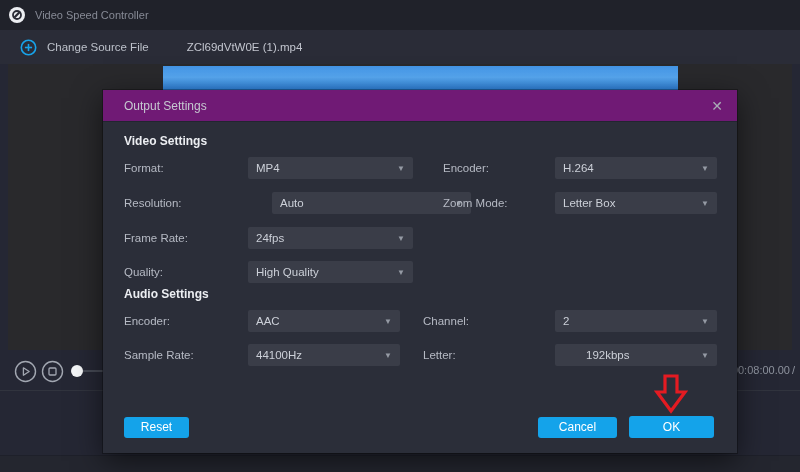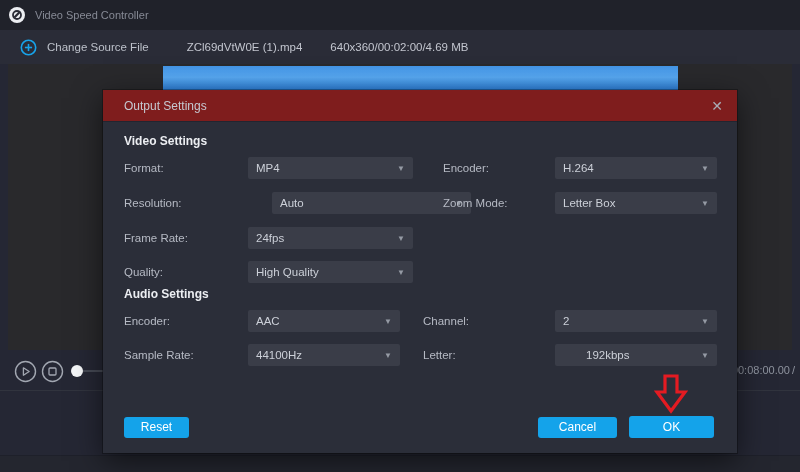--- a/index.html
+++ b/index.html
@@ -33,21 +33,21 @@
   .time { top:364px; right:10px; font-size:11px; color:#8e939e; }
   .time-suffix { top:364px; left:792px; font-size:11px; color:#8e939e; }
   .divider { left:0; top:390px; width:800px; height:1px; background:#31343e; }
   .footer { left:0; top:391px; width:800px; height:81px; background:#252734; }
   .footer-seam { left:0; top:455px; width:800px; height:1px; background:#1e202a; }
   .footer-lower { left:0; top:456px; width:800px; height:16px; background:#24262f; }
 
   
   .dialog { left:103px; top:90px; width:634px; height:363px; background:#2b2e39;
     box-shadow:0 8px 28px rgba(0,0,0,.55), 0 0 0 1px rgba(0,0,0,.28); }
-  .dlg-header { position:absolute; left:0; top:0; width:100%; height:32px; background:#7f1d1d;
+  .dlg-header { position:absolute; left:0; top:0; width:100%; height:32px; background:#701a75;
     border-bottom:1px solid #222530; display:flex; align-items:center; padding:0 14px 0 21px; }
   .dlg-title { font-size:12px; color:#c6c9d1; }
   .dlg-close { margin-left:auto; font-size:14px; color:#a9adb6; cursor:pointer; line-height:1; }
   .heading { font-size:12px; font-weight:bold; color:#eceef2; }
   .lbl { font-size:11.5px; color:#b6bac4; height:22px; line-height:22px; }
   .dd { height:22px; background:#3a3d48; border-radius:2px; display:flex; align-items:center;
     padding:0 8px; cursor:pointer; }
   .dd-val { font-size:11.5px; color:#ccd0d8; }
   .dd-arrow { margin-left:auto; font-size:8px; color:#959aa4; }
   .btn { height:21px; background:#14a3ea; border:none; border-radius:3px; color:#fff;
@@ -68,21 +68,20 @@
 <div class="abs toolbar">
   <div class="src-btn">
     <svg width="17" height="17" viewBox="0 0 17 17">
       <circle cx="8.5" cy="8.5" r="7.2" fill="none" stroke="#17a3ea" stroke-width="1.6"></circle>
       <line x1="4.9" y1="8.5" x2="12.1" y2="8.5" stroke="#17a3ea" stroke-width="1.6"></line>
       <line x1="8.5" y1="4.9" x2="8.5" y2="12.1" stroke="#17a3ea" stroke-width="1.6"></line>
     </svg>
     <span class="src-label">Change Source File</span>
   </div>
   <span class="filename">ZCl69dVtW0E (1).mp4</span>
-  <span class="fileinfo">640x360/00:02:00/4.69 MB</span>
 </div>
 
 <div class="abs videoarea"></div>
 <div class="abs speedbar"></div>
 
 <div class="abs transport"></div>
 <svg class="abs circle-btn" style="left:14px;" viewBox="0 0 23 23">
   <circle cx="11.5" cy="11.5" r="10" fill="none" stroke="#a2a7b1" stroke-width="1.4"></circle>
   <path d="M9.4 7.8 L15.2 11.5 L9.4 15.2 Z" fill="none" stroke="#a2a7b1" stroke-width="1.3" stroke-linejoin="round"></path>
 </svg>

